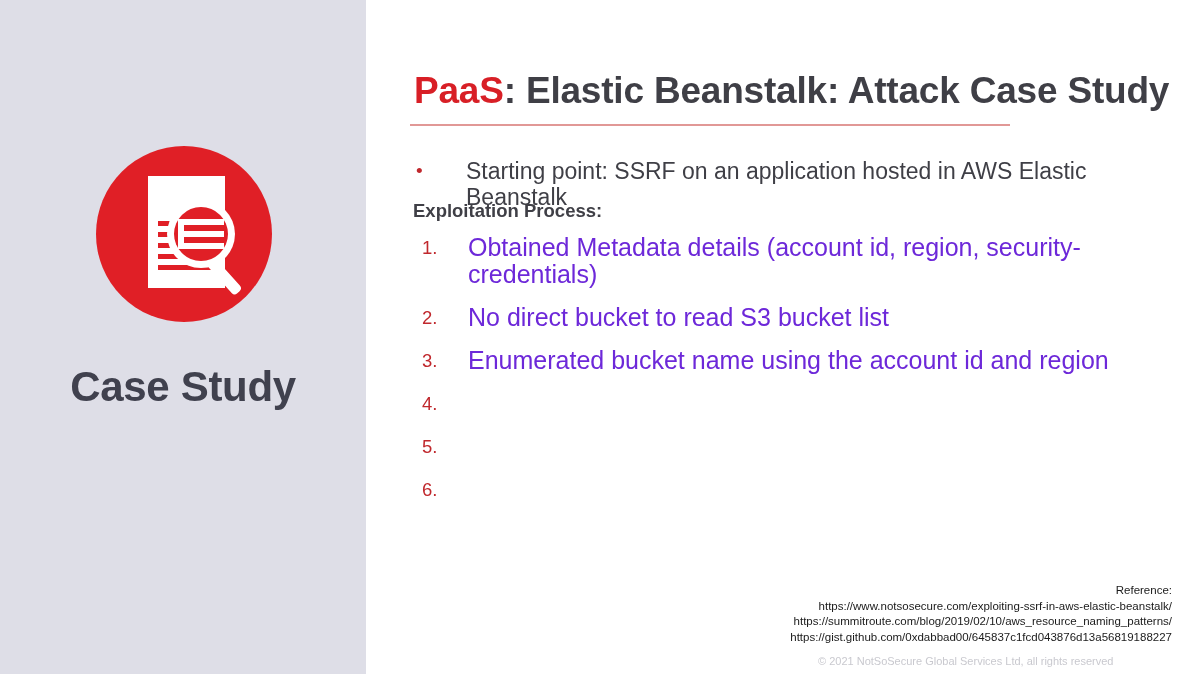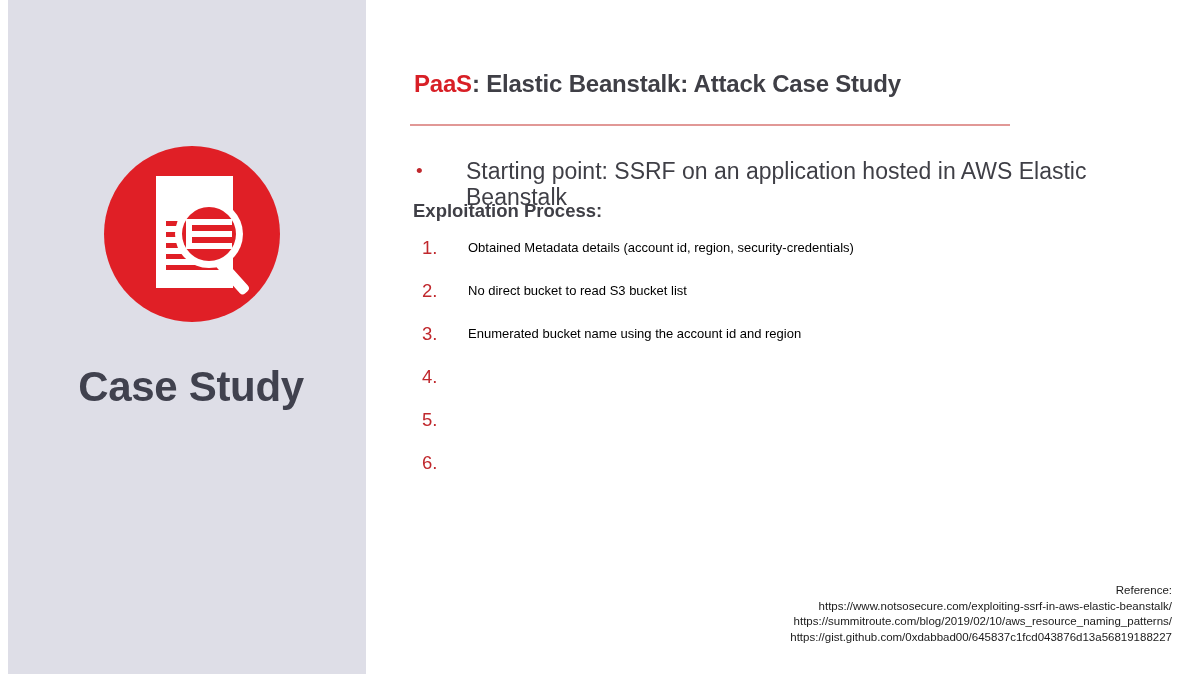--- a/index.html
+++ b/index.html
@@ -20,21 +20,20 @@
   }
 
   
   .left-panel {
     position: absolute;
     left: 0;
     top: 0;
     width: 366px;
     height: 674px;
     background: #dedee7;
-    margin-left: 8px;
   }
 
   .case-icon-wrap {
     position: absolute;
     left: 96px;
     top: 146px;
     width: 176px;
     height: 176px;
   }
 
@@ -68,21 +67,21 @@
     top: 0;
     width: 834px;
     height: 674px;
     background: #ffffff;
   }
 
   .slide-title {
     position: absolute;
     left: 48px;
     top: 70px;
-    font-size: 24px;
+    font-size: 37px;
     font-weight: bold;
     color: #3f3f46;
     white-space: nowrap;
     letter-spacing: -0.2px;
   }
   .slide-title .accent { color: #d81f26; }
 
   .title-rule {
     position: absolute;
     left: 44px;
@@ -138,23 +137,23 @@
   }
   .num-marker {
     flex: 0 0 58px;
     width: 58px;
     color: #c0282d;
     font-size: 18.5px;
     line-height: 27px;
     padding-left: 12px;
   }
   .num-text {
-    font-size: 13px;
+    font-size: 25px;
     line-height: 27px;
-    color: #000000;
+    color: #6d28d9;
     max-width: 680px;
   }
 
   
   .reference {
     position: absolute;
     right: 28px;
     top: 583px;
     text-align: right;
     font-size: 11.5px;
@@ -247,15 +246,16 @@
       </div>
     </div>
 
     <div class="reference">
       <div>Reference:</div>
       <div>https://www.notsosecure.com/exploiting-ssrf-in-aws-elastic-beanstalk/</div>
       <div>https://summitroute.com/blog/2019/02/10/aws_resource_naming_patterns/</div>
       <div>https://gist.github.com/0xdabbad00/645837c1fcd043876d13a56819188227</div>
     </div>
 
+    <div class="footer-copy">© 2021 NotSoSecure Global Services Ltd, all rights reserved</div>
 
   </div>
 </div>
 
 </body></html>

